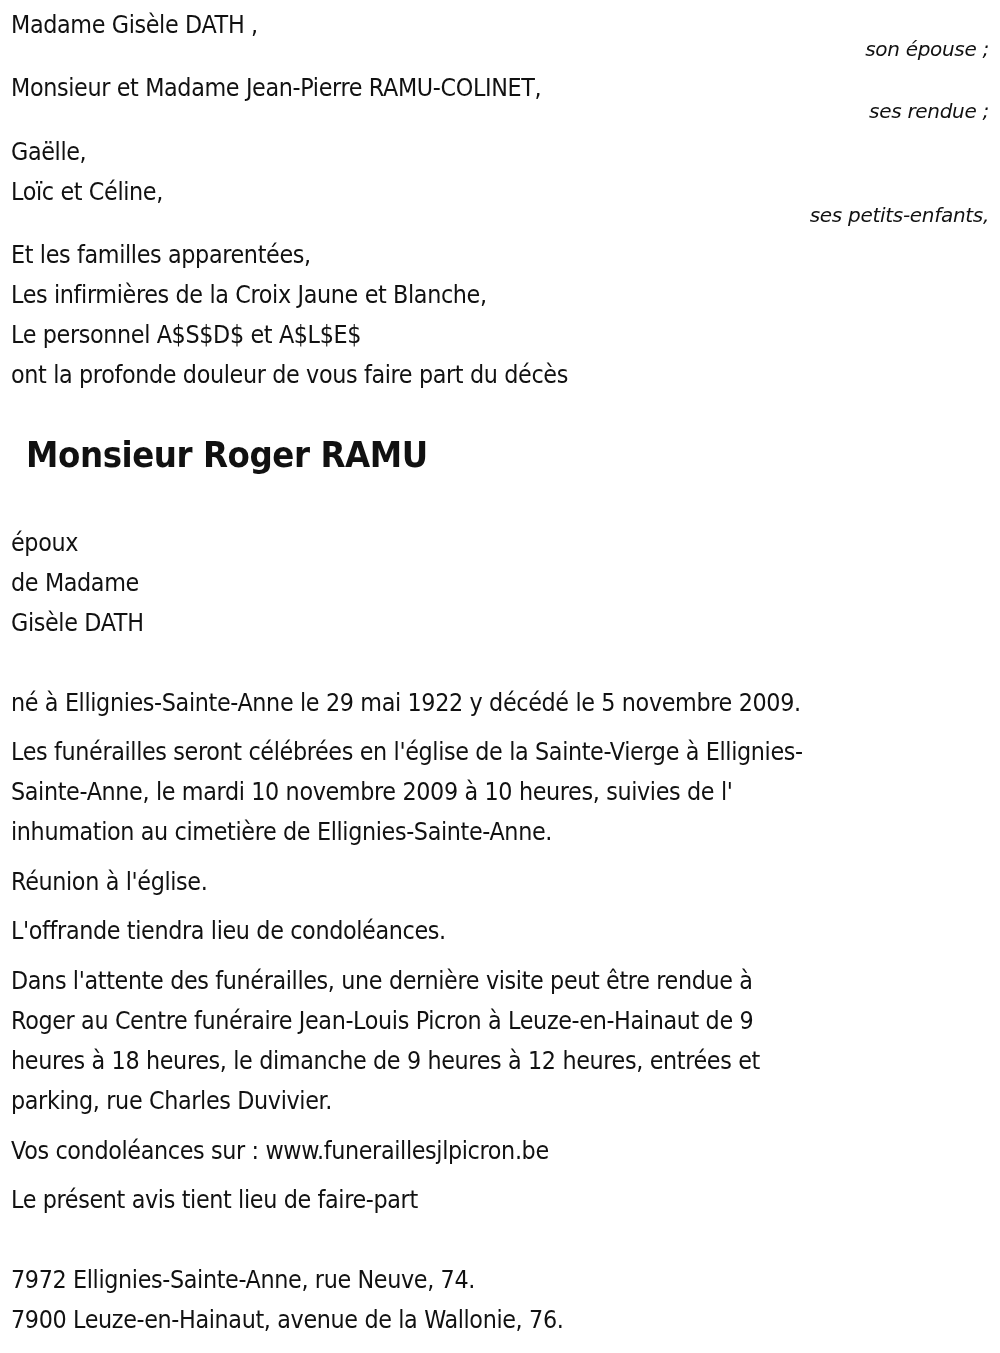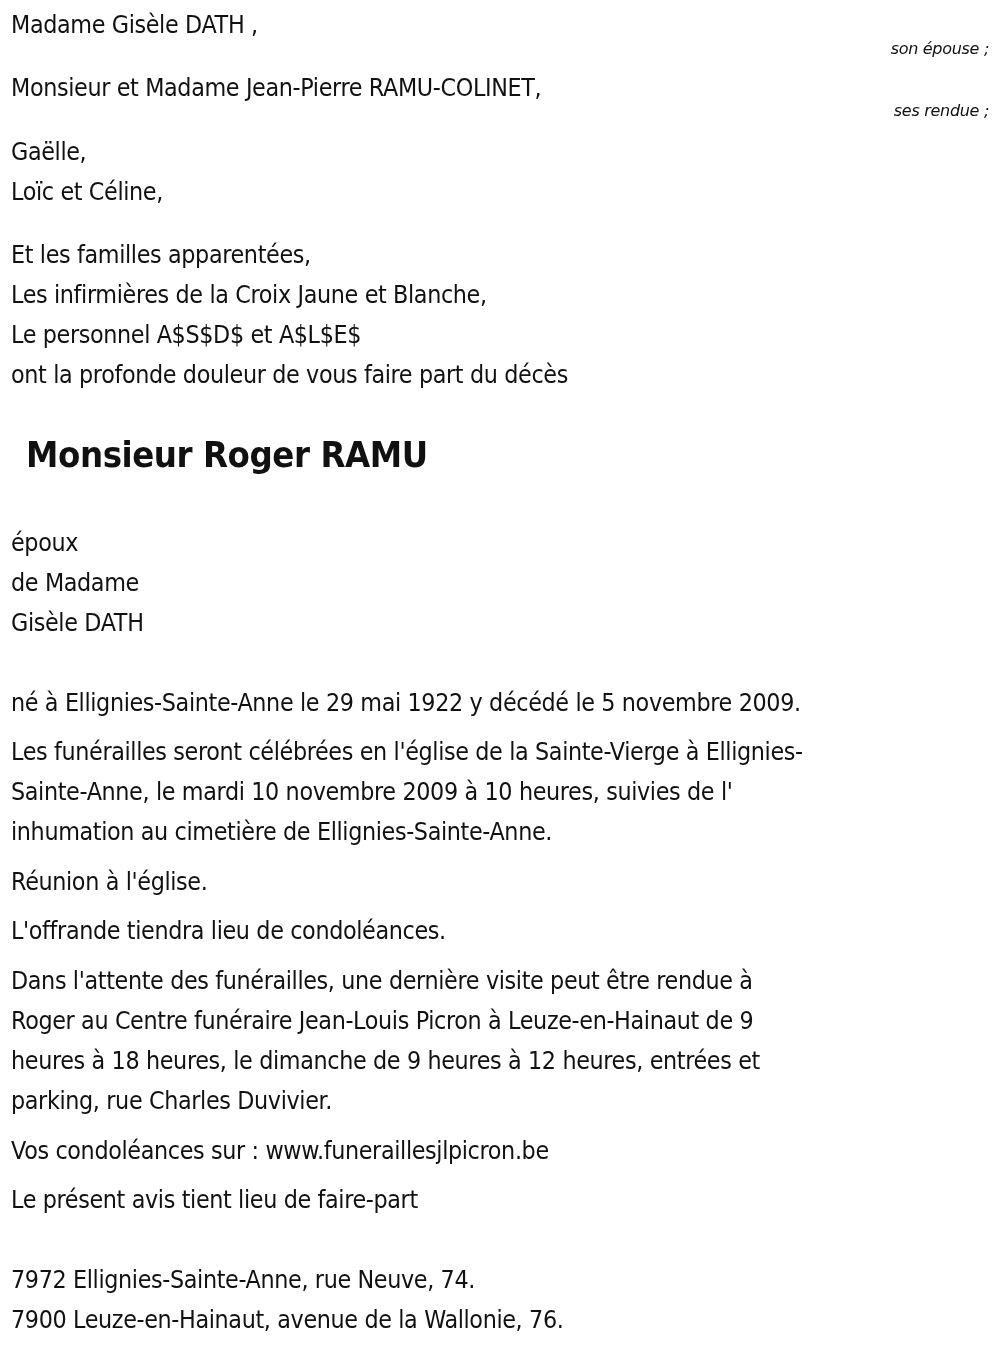--- a/index.html
+++ b/index.html
@@ -10,41 +10,42 @@
     position: relative;
   }
   .page { position: absolute; left: 0; top: 0; width: 1000px; height: 1068px; }
   .line {
     position: absolute; left: 11px; white-space: nowrap;
     font-size: 24px; line-height: 30px; letter-spacing: -0.4px;
     transform-origin: left top;
   }
   .right {
     position: absolute; right: 11px; white-space: nowrap;
-    font-size: 16px; line-height: 28px; font-style: italic; letter-spacing: -0.3px;
+    font-size: 20px; line-height: 28px; font-style: italic; letter-spacing: -0.3px;
   }
   .name {
     position: absolute; left: 11px; white-space: nowrap;
     font-size: 35px; line-height: 40px; font-weight: bold; letter-spacing: -0.5px;
   }
   .cond { transform: scaleX(0.93); }
 </style>
 </head>
 <body>
 
 <div class="page">
 
   <div class="line cond" style="top:10px">Madame Gisèle DATH ,</div>
   <div class="right" style="top:35px">son épouse ;</div>
 
   <div class="line cond" style="top:73px">Monsieur et Madame Jean-Pierre RAMU-COLINET,</div>
   <div class="right" style="top:97px">ses rendue ;</div>
 
   <div class="line cond" style="top:137px">Gaëlle,</div>
   <div class="line cond" style="top:177px">Loïc et Céline,</div>
+  <div class="right" style="top:201px">ses petits-enfants,</div>
 
   <div class="line cond" style="top:240px">Et les familles apparentées,</div>
   <div class="line cond" style="top:280px">Les infirmières de la Croix Jaune et Blanche,</div>
   <div class="line cond" style="top:320px">Le personnel A$S$D$ et A$L$E$</div>
   <div class="line cond" style="top:360px">ont la profonde douleur de vous faire part du décès</div>
 
   <div class="name cond" style="top:435px">Monsieur Roger RAMU</div>
 
   <div class="line cond" style="top:528px">époux</div>
   <div class="line cond" style="top:568px">de Madame</div>

